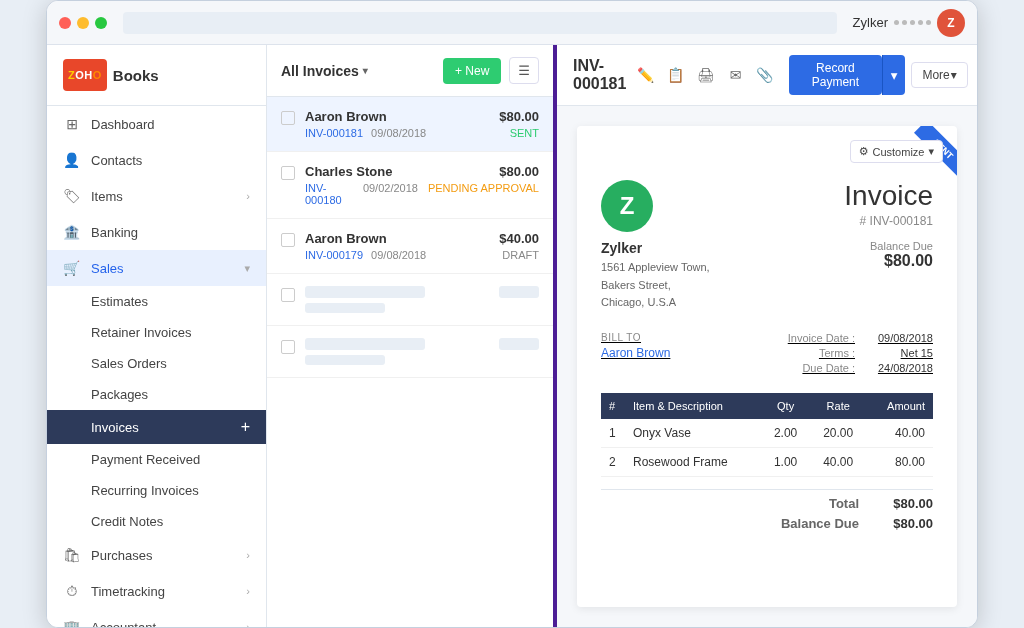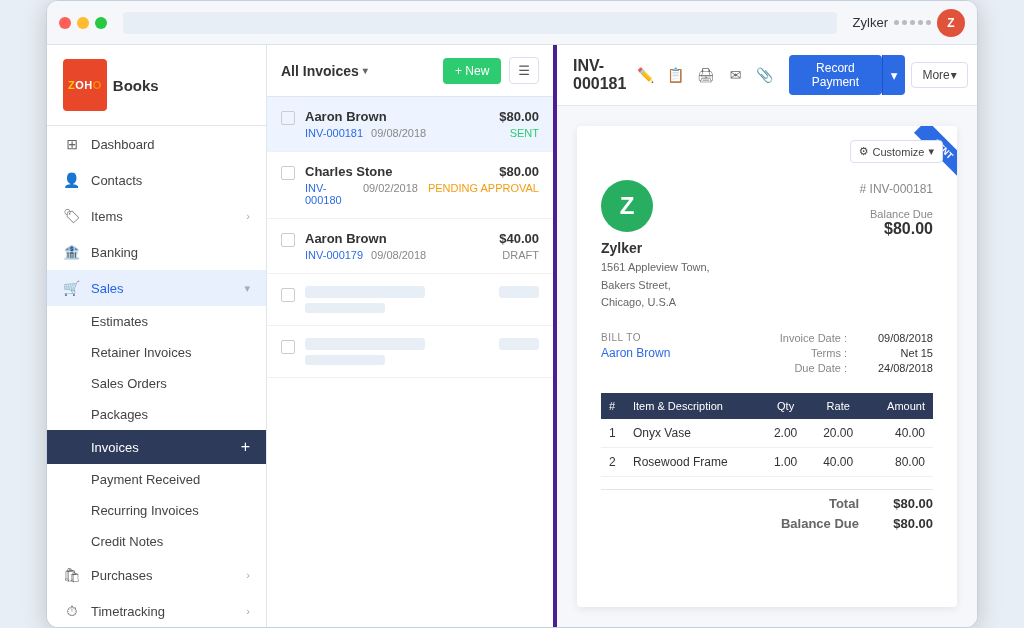--- a/index.html
+++ b/index.html
@@ -14,21 +14,21 @@
     .url-bar { flex: 1; height: 22px; background: #e8eef5; border-radius: 4px; margin: 0 8px; }
     .user-area { display: flex; align-items: center; gap: 6px; margin-left: auto; }
     .user-name { font-size: 13px; color: #333; }
     .user-dots { display: flex; gap: 3px; }
     .user-dot { width: 5px; height: 5px; border-radius: 50%; background: #bbb; }
     .avatar { width: 28px; height: 28px; border-radius: 50%; background: #e0533a; display: flex; align-items: center; justify-content: center; color: #fff; font-size: 12px; font-weight: bold; }
     .main-layout { display: flex; flex: 1; overflow: hidden; }
     .sidebar { width: 220px; background: #fff; border-right: 1px solid #e0e6ed; display: flex; flex-direction: column; overflow-y: auto; }
     .logo-area { padding: 14px 16px; border-bottom: 1px solid #e0e6ed; }
     .logo { display: flex; align-items: center; gap: 6px; }
-    .logo-box { background: #e8472a; border-radius: 4px; padding: 20px 5px; display: flex; align-items: flex-start; }
+    .logo-box { background: #e8472a; border-radius: 4px; padding: 10px 5px; display: flex; align-items: flex-start; }
     .logo-zoho { font-size: 11px; font-weight: bold; color: #fff; letter-spacing: 0.5px; }
     .logo-zoho span.z { color: #ffcc00; }
     .logo-zoho span.o1 { color: #fff; }
     .logo-zoho span.h { color: #fff; }
     .logo-zoho span.o2 { color: #ff8800; }
     .logo-books { font-size: 15px; font-weight: 600; color: #333; }
     .nav-item { display: flex; align-items: center; padding: 9px 16px; cursor: pointer; color: #444; font-size: 13px; gap: 10px; }
     .nav-item.active { background: #e8f0fe; color: #2563eb; font-weight: 500; }
     .nav-icon { width: 18px; height: 18px; display: flex; align-items: center; justify-content: center; color: #666; font-size: 14px; flex-shrink: 0; }
     .nav-arrow { margin-left: auto; font-size: 11px; color: #aaa; }
@@ -80,25 +80,25 @@
     .doc-top { display: flex; gap: 16px; margin-bottom: 20px; margin-top: 30px; }
     .company-logo { width: 52px; height: 52px; border-radius: 50%; background: #27ae60; display: flex; align-items: center; justify-content: center; color: #fff; font-size: 24px; font-weight: bold; flex-shrink: 0; }
     .company-info { flex: 1; }
     .company-name { font-size: 14px; font-weight: 700; color: #333; }
     .company-addr { font-size: 11px; color: #666; line-height: 1.6; margin-top: 3px; }
     .invoice-title-area { text-align: right; }
     .invoice-title { font-size: 28px; font-weight: 300; color: #333; }
     .invoice-num { font-size: 12px; color: #888; margin-top: 2px; }
     .balance-label { font-size: 11px; color: #888; margin-top: 8px; }
     .balance-amount { font-size: 16px; font-weight: 700; color: #333; }
-    .doc-bill-section { display: flex; justify-content: space-between; margin-bottom: 16px; }
+    .doc-bill-section { display: flex; justify-content: space-between; margin-bottom: 16px; text-decoration: underline; }
     .bill-to-label { font-size: 10px; color: #888; text-transform: uppercase; letter-spacing: 0.5px; }
     .bill-to-name { font-size: 12px; color: #2d6be4; margin-top: 3px; }
     .doc-meta { text-align: right; }
-    .meta-row { display: flex; justify-content: flex-end; gap: 16px; font-size: 11px; margin-bottom: 3px; }
+    .meta-row { display: flex; justify-content: flex-end; gap: 8px; font-size: 11px; margin-bottom: 3px; }
     .meta-label { color: #888; }
     .meta-val { color: #333; font-weight: 500; min-width: 70px; text-align: right; }
     .items-table { width: 100%; border-collapse: collapse; margin-bottom: 12px; }
     .items-table thead tr { background: #2d3a5a; color: #fff; }
     .items-table th { padding: 7px 8px; font-size: 11px; font-weight: 500; text-align: left; }
     .items-table th:last-child, .items-table td:last-child { text-align: right; }
     .items-table th.center, .items-table td.center { text-align: center; }
     .items-table tbody tr { border-bottom: 1px solid #f0f0f0; }
     .items-table td { padding: 7px 8px; font-size: 12px; color: #333; }
     .totals-section { text-align: right; margin-top: 8px; }
@@ -330,20 +330,21 @@
                 <div class="company-info" style="margin-top:8px;">
                   <div class="company-name">Zylker</div>
                   <div class="company-addr">
                     <span>1561 Appleview Town,</span><br>
                     <span>Bakers Street,</span><br>
                     <span>Chicago, U.S.A</span>
                   </div>
                 </div>
               </div>
               <div class="invoice-title-area" style="margin-left:auto;">
+                <div class="invoice-title">Invoice</div>
                 <div class="invoice-num"># INV-000181</div>
                 <div style="margin-top:12px;">
                   <div class="balance-label">Balance Due</div>
                   <div class="balance-amount">$80.00</div>
                 </div>
               </div>
             </div>
 
             <div class="doc-bill-section">
               <div>

